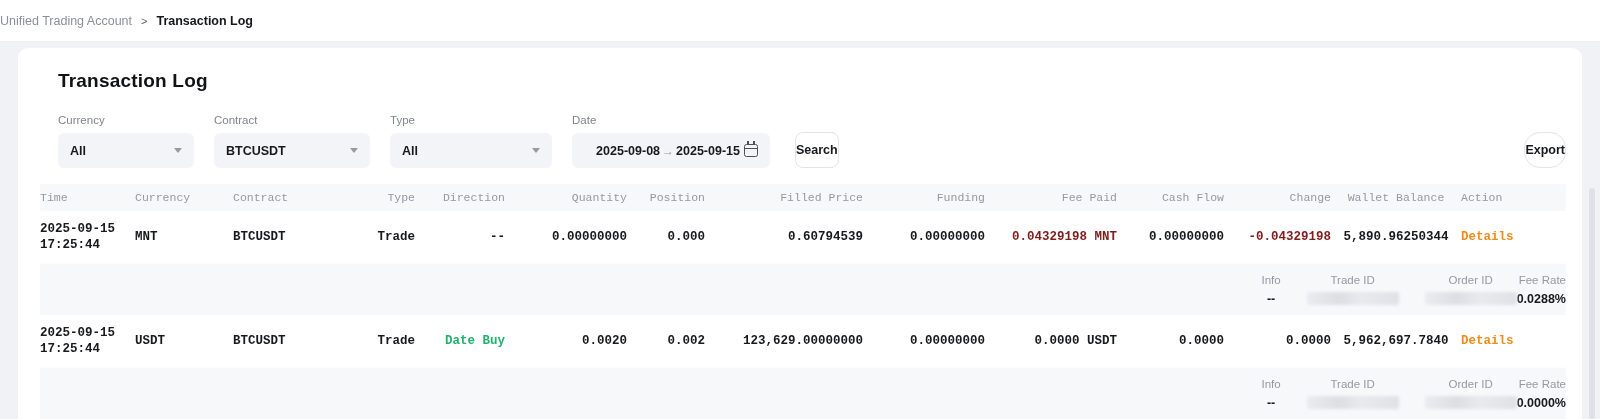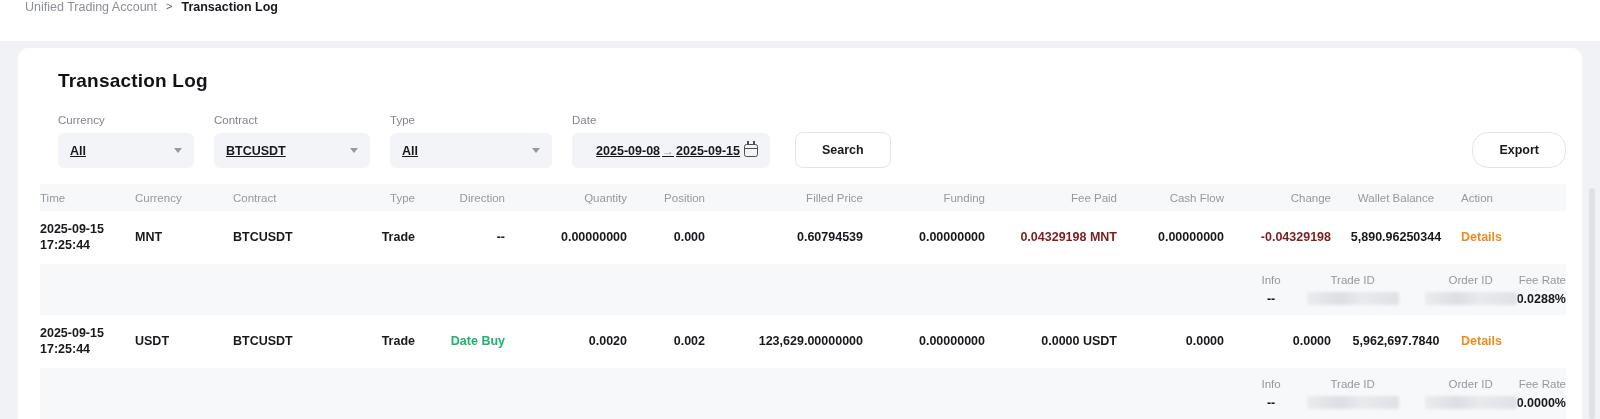--- a/index.html
+++ b/index.html
@@ -8,22 +8,22 @@
     font-family: "Liberation Sans", sans-serif;
     background: #f1f2f5;
     color: #17191d;
     position: relative;
   }
 
   
   .topbar {
     height: 42px; background: #ffffff;
     border-bottom: 1px solid #eef0f3;
-    display: flex; align-items: flex-start;
-    padding-left: 25px; font-size: 12.5px;
+    display: flex; align-items: center;
+    font-size: 12.5px;
   }
   .crumb-parent { color: #8b8f97; cursor: pointer; }
   .crumb-sep { color: #61646b; margin: 0 9px; font-size: 11px; }
   .crumb-current { color: #16181d; font-weight: 700; }
 
   
   .card {
     position: absolute; left: 18px; top: 48px;
     width: 1564px; height: 420px;
     background: #ffffff; border-radius: 10px;
@@ -31,51 +31,51 @@
   }
   .page-title { font-size: 19px; font-weight: 700; color: #101216; margin: 2px 0 22px 18px; letter-spacing: .2px; }
 
   
   .filter-bar { display: flex; align-items: flex-end; margin-left: 18px; margin-bottom: 16px; }
   .filter-group { margin-right: 20px; }
   .filter-label { font-size: 11.5px; color: #81858c; margin-bottom: 7px; }
   .control {
     height: 35px; background: #f3f4f7; border-radius: 6px;
     display: flex; align-items: center; padding: 0 12px;
-    font-size: 12.5px; font-weight: 700; color: #17191d; cursor: pointer; text-decoration: underline;
+    font-size: 12.5px; font-weight: 700; color: #17191d; cursor: pointer;
   }
   .sel-currency { width: 136px; }
   .sel-contract { width: 156px; }
   .sel-type { width: 162px; }
   .caret {
     margin-left: auto; width: 0; height: 0;
     border-left: 4.5px solid transparent; border-right: 4.5px solid transparent;
     border-top: 5.5px solid #9599a2;
   }
   .date-box { width: 198px; justify-content: flex-end; }
   .date-arrow { color: #9599a2; font-weight: 400; font-size: 12px; padding: 0 2px; }
   .cal-icon { position: relative; width: 14px; height: 13px; border: 1.6px solid #4c4f56; border-radius: 2.5px; margin-left: 4px; }
   .cal-icon::before { content:""; position:absolute; top:-4px; left:2px; width:1.6px; height:3px; background:#4c4f56; box-shadow: 6px 0 0 #4c4f56; }
   .cal-icon::after { content:""; position:absolute; top:3px; left:0; right:0; height:1.4px; background:#4c4f56; }
   .btn {
     height: 36px; background: #fff; border: 1px solid #e2e4e9; border-radius: 8px;
     font-family: "Liberation Sans", sans-serif;
-    font-size: 12.5px; font-weight: 700; color: #17191d; cursor: pointer; padding: 0 26px; text-align: right;
+    font-size: 12.5px; font-weight: 700; color: #17191d; cursor: pointer; padding: 0 0; text-align: right;
   }
   .search-btn { margin-left: 5px; }
   .export-btn { margin-left: auto; border-radius: 16px; }
 
   
   .table { width: 1526px; font-size: 12.5px; }
   .tr { display: flex; align-items: center; }
   .thead { height: 27px; background: #f7f8fa; color: #9599a0; font-size: 11.5px; font-weight: 400; border-radius: 2px; }
   .row { height: 52px; font-weight: 700; background: #fff; }
   .subrow { height: 52px; background: #f7f8fa; display: flex; justify-content: flex-end; align-items: center; border-top: 1px solid #fdfdfe; }
 
-  .c { padding: 0; }
+  .c { padding: 0; font-family: Liberation Mono, monospace; }
   .c-time { width: 95px; text-align: left; }
   .c-ccy { width: 98px; text-align: left; }
   .c-contract { width: 97px; text-align: left; }
   .c-type { width: 85px; text-align: right; }
   .c-dir { width: 90px; text-align: right; }
   .c-qty { width: 122px; text-align: right; }
   .c-pos { width: 78px; text-align: right; }
   .c-fill { width: 158px; text-align: right; }
   .c-fund { width: 122px; text-align: right; }
   .c-fee { width: 132px; text-align: right; }

